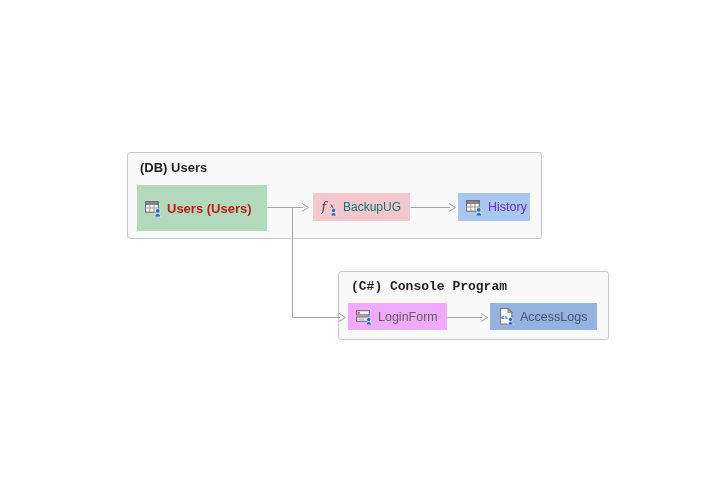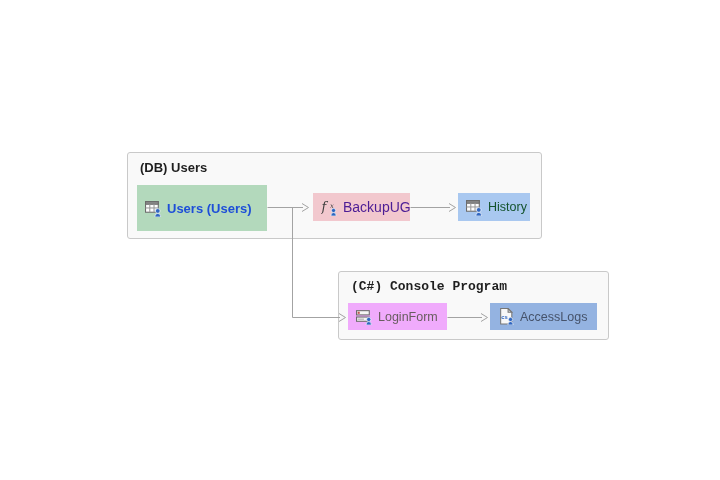--- a/index.html
+++ b/index.html
@@ -58,33 +58,33 @@
     box-sizing: border-box;
     cursor: default;
   }
   .node .icon { flex: 0 0 auto; display: block; }
   .node .label { white-space: nowrap; }
 
   .node-users {
     left: 137px; top: 185px; width: 130px; height: 46px;
     background: #b3d9bc;
   }
-  .node-users .label { font-size: 13px; font-weight: bold; color: #1d4ed8; }
+  .node-users .label { font-size: 13px; font-weight: bold; color: #b91c1c; }
 
   .node-backupug {
     left: 313px; top: 193px; width: 97px; height: 28px;
     background: #f2c8ce;
   }
-  .node-backupug .label { font-size: 14px; color: #4c1d95; }
+  .node-backupug .label { font-size: 12px; color: #0f766e; }
 
   .node-history {
     left: 458px; top: 193px; width: 72px; height: 28px;
     background: #a9c8f0;
   }
-  .node-history .label { font-size: 12.5px; color: #14532d; }
+  .node-history .label { font-size: 12.5px; color: #6d28d9; }
 
   .node-loginform {
     left: 348px; top: 303px; width: 99px; height: 27px;
     background: #f0abfc;
   }
   .node-loginform .label { font-size: 12.5px; color: #685d5f; }
 
   .node-accesslogs {
     left: 490px; top: 303px; width: 107px; height: 27px;
     background: #94b3e1;

